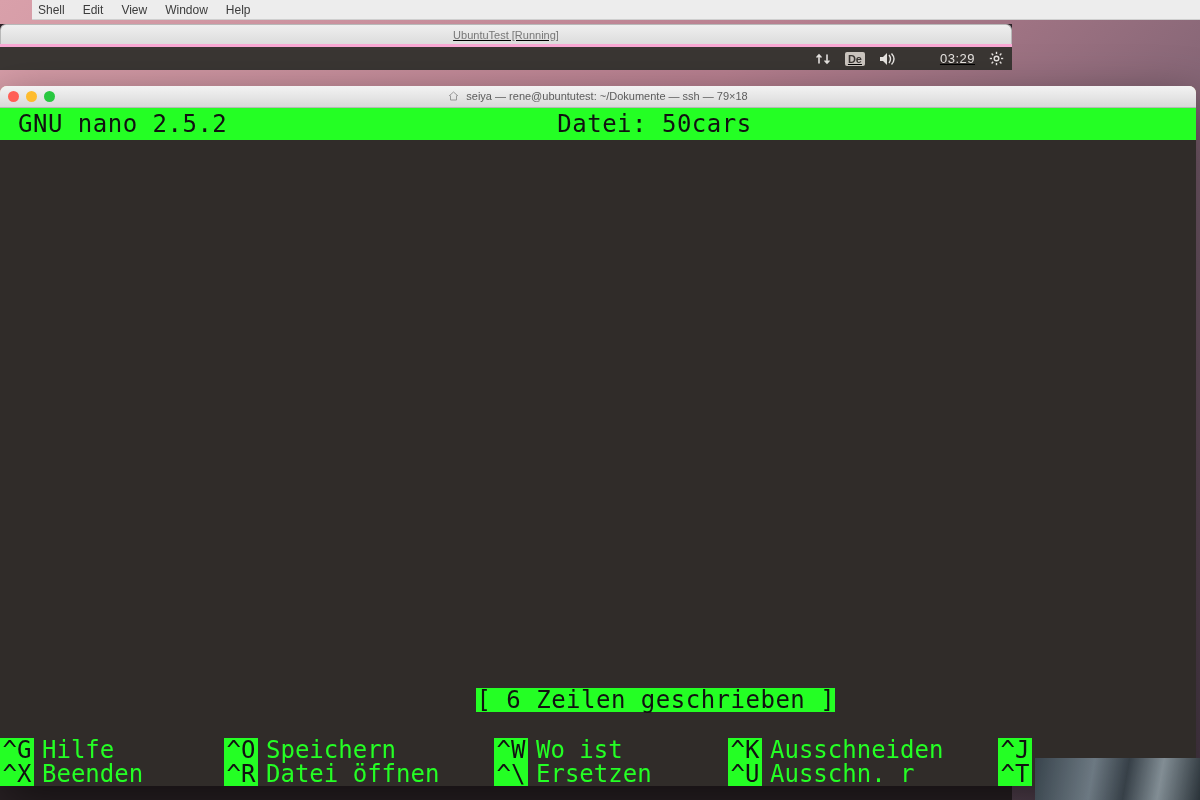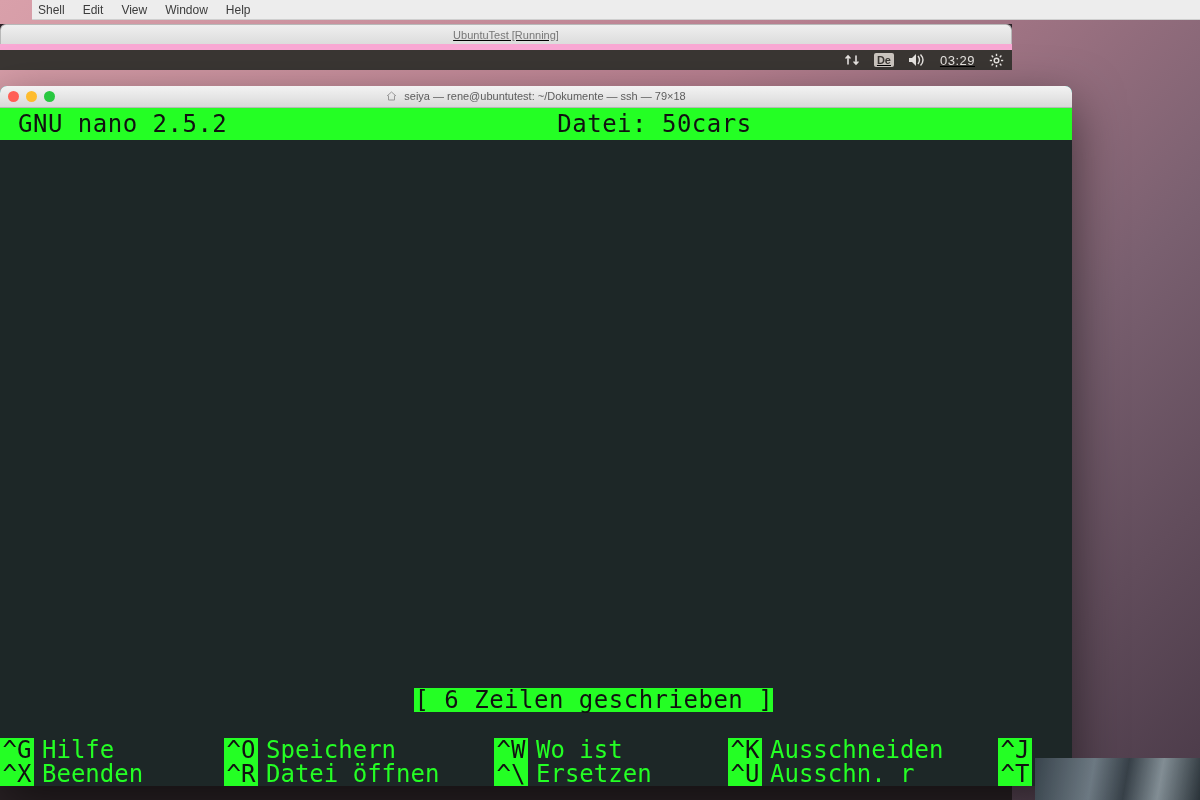--- a/index.html
+++ b/index.html
@@ -28,46 +28,46 @@
     border: 1px solid #b8b8b8; border-bottom: none;
     font-size: 11px; color: #777; text-align: center; line-height: 20px;
     border-top-left-radius: 6px; border-top-right-radius: 6px;
   }
 
   
   .ubuntu-panel {
     height: 26px; background: #3a3633;
     display: flex; align-items: center; justify-content: flex-end;
     padding: 0 8px; gap: 14px; color: #e6e3e0; font-size: 13px;
-    border-top: 6px solid #f9a8d4;
+    border-top: 3px solid #f9a8d4;
   }
   .ubuntu-panel .icon { display: inline-flex; align-items: center; justify-content: center; }
   .ubuntu-panel .lang-badge {
     background: #ccc6c0; color: #3a3633; font-weight: bold;
     font-size: 11px; padding: 1px 3px; border-radius: 2px;
   }
-  .ubuntu-panel .clock { font-weight: 500; letter-spacing: 0.5px; }
+  .ubuntu-panel .clock { font-weight: 500; letter-spacing: 0.5px; margin-left: 29px; }
 
   
   .doku-window {
     position: absolute; left: 0; top: 70px; width: 1012px; height: 720px;
     background: #2b2326; 
   }
   .doku-header {
     height: 34px; background: #4a4440;
     display: flex; align-items: center; padding: 0 8px; gap: 10px;
     color: #dedad5; font-size: 14px;
   }
   .win-dot { width: 11px; height: 11px; border-radius: 50%; background: #6d6762; }
   .win-dot.close { background: #e4593a; }
 
   
   .terminal-window {
-    position: absolute; left: 0; top: 86px; width: 1072px; height: 700px;
-    background: #14b8a6;
+    position: absolute; left: 0; top: 86px; width: 1196px; height: 700px;
+    background: #fef9c3;
     border-top-left-radius: 7px; border-top-right-radius: 7px;
     box-shadow: 0 18px 50px rgba(0,0,0,0.55);
   }
   .term-titlebar {
     height: 22px;
     background: linear-gradient(#f3f3f3,#d9d9d9);
     border-bottom: 1px solid #b6b6b6;
     border-top-left-radius: 7px; border-top-right-radius: 7px;
     display: flex; align-items: center; padding: 0 8px;
     font-size: 11px; color: #5c5c5c;

